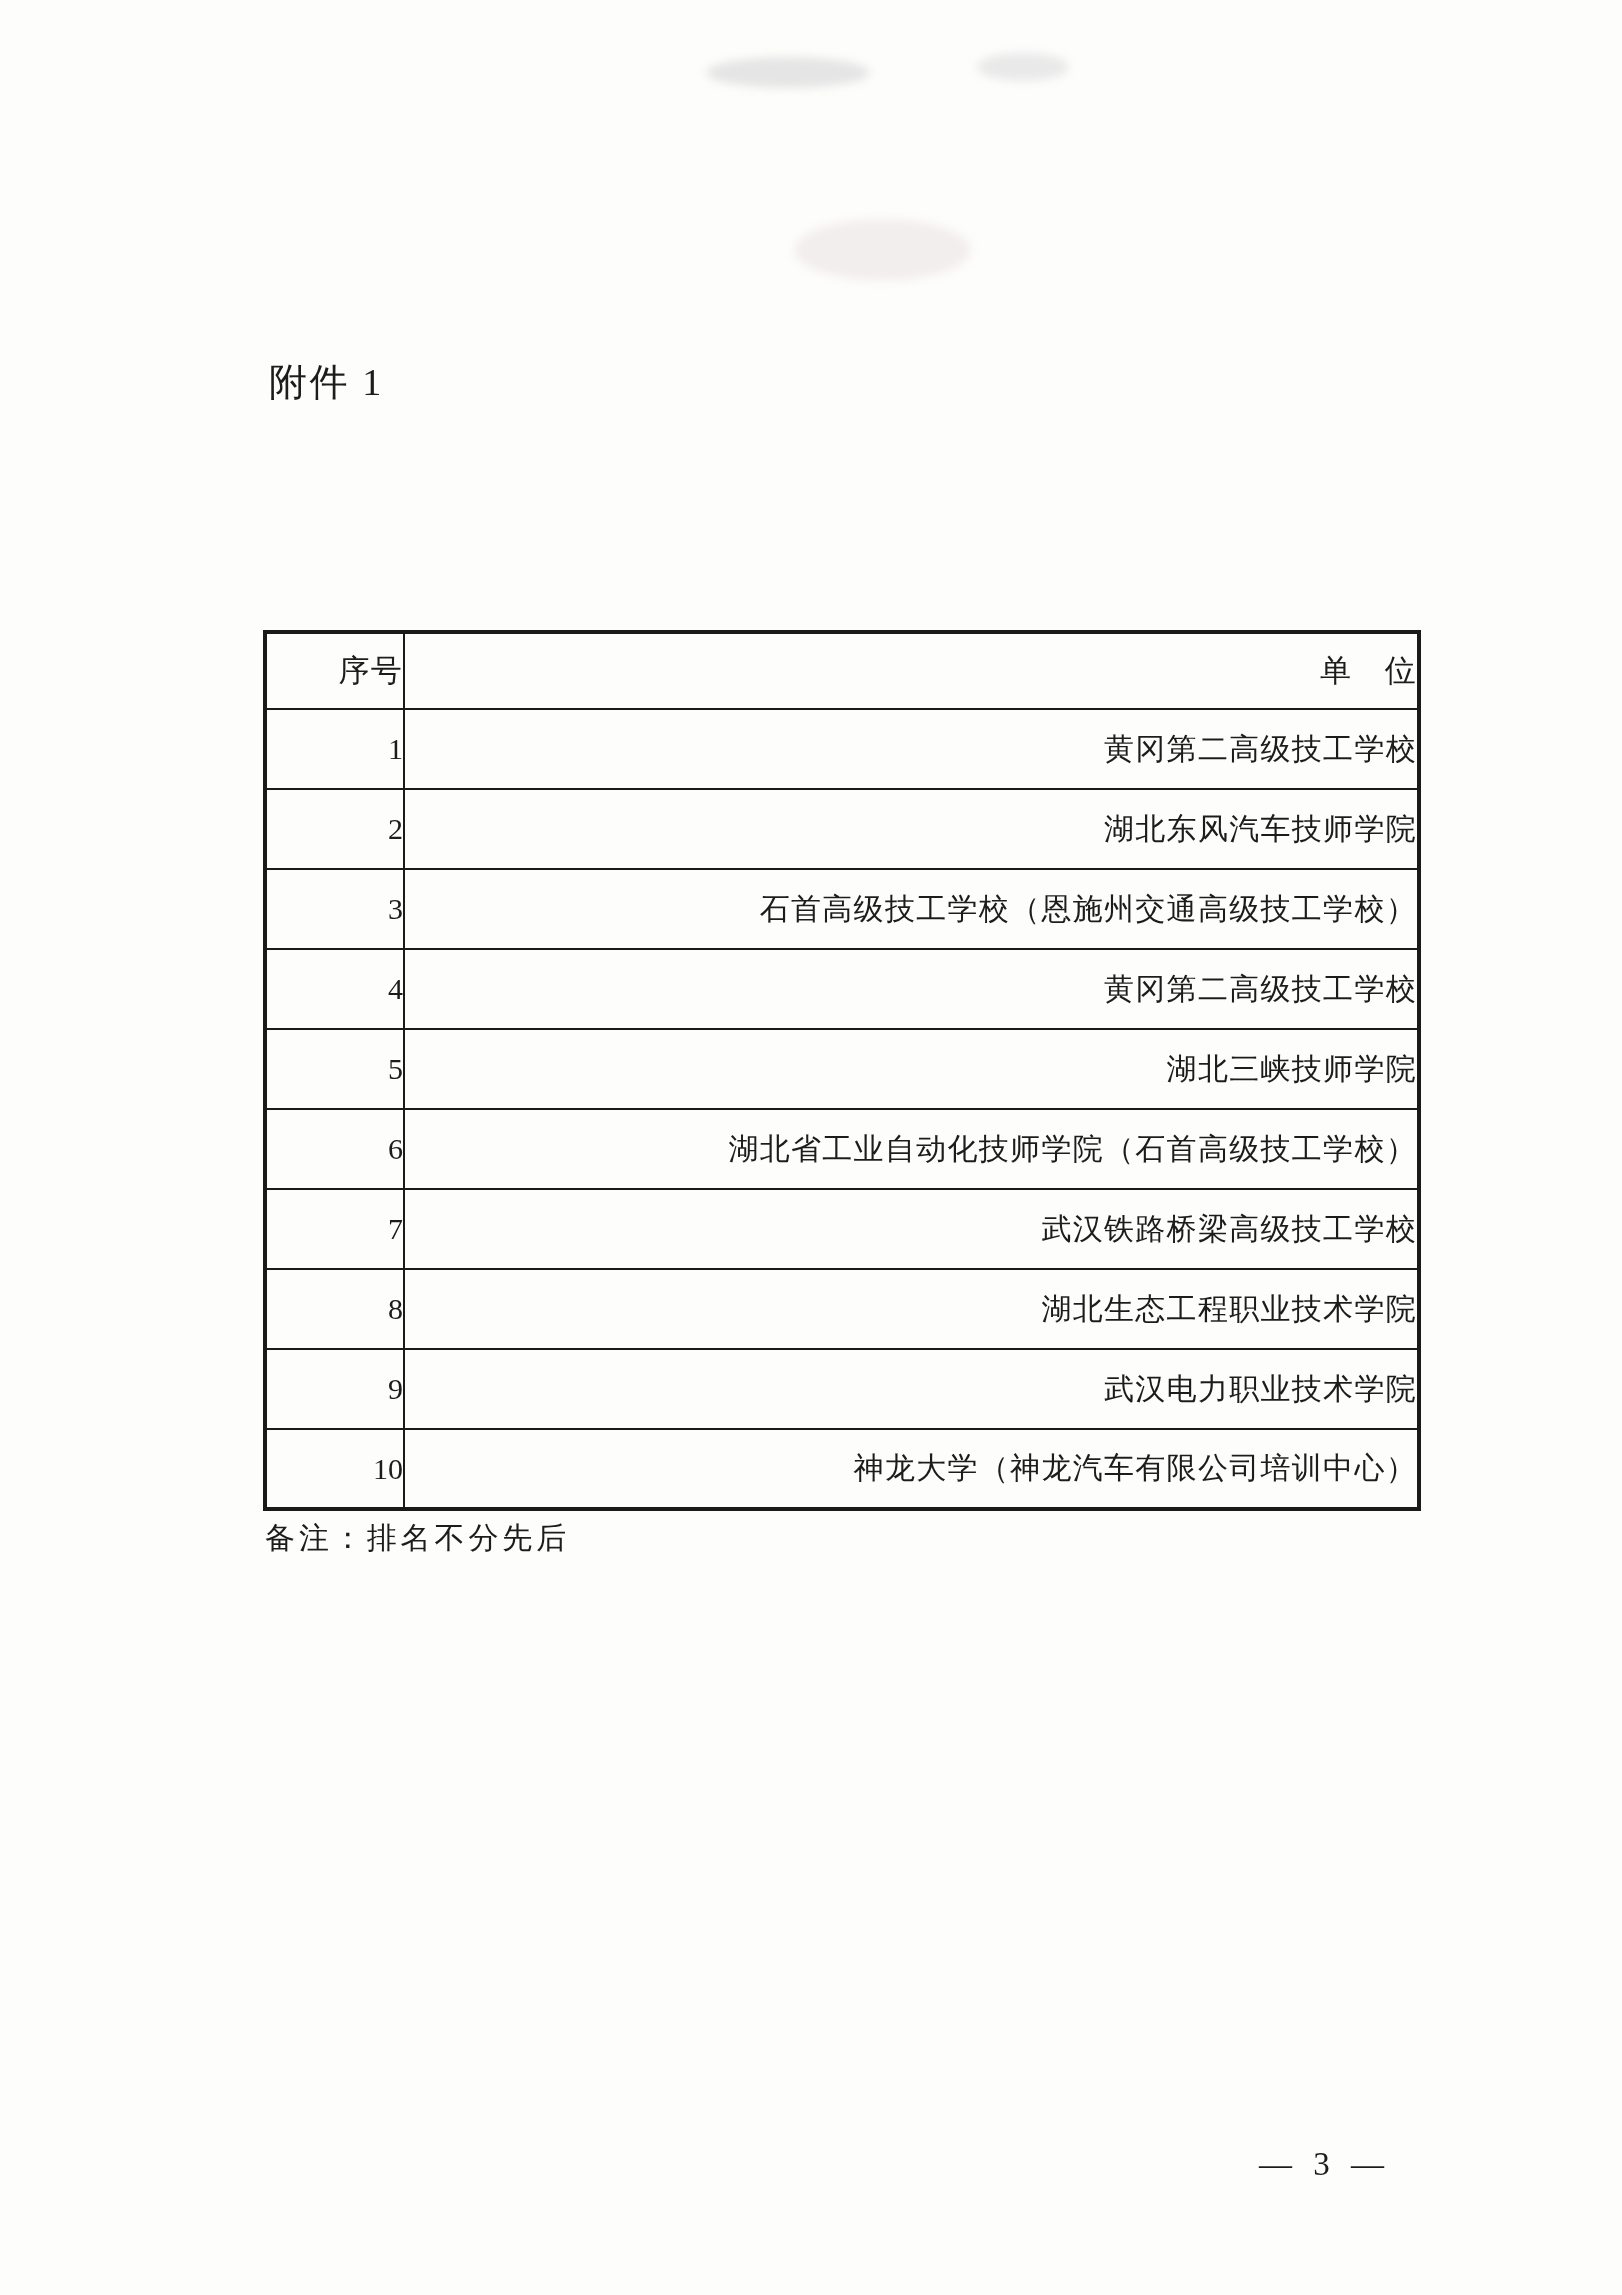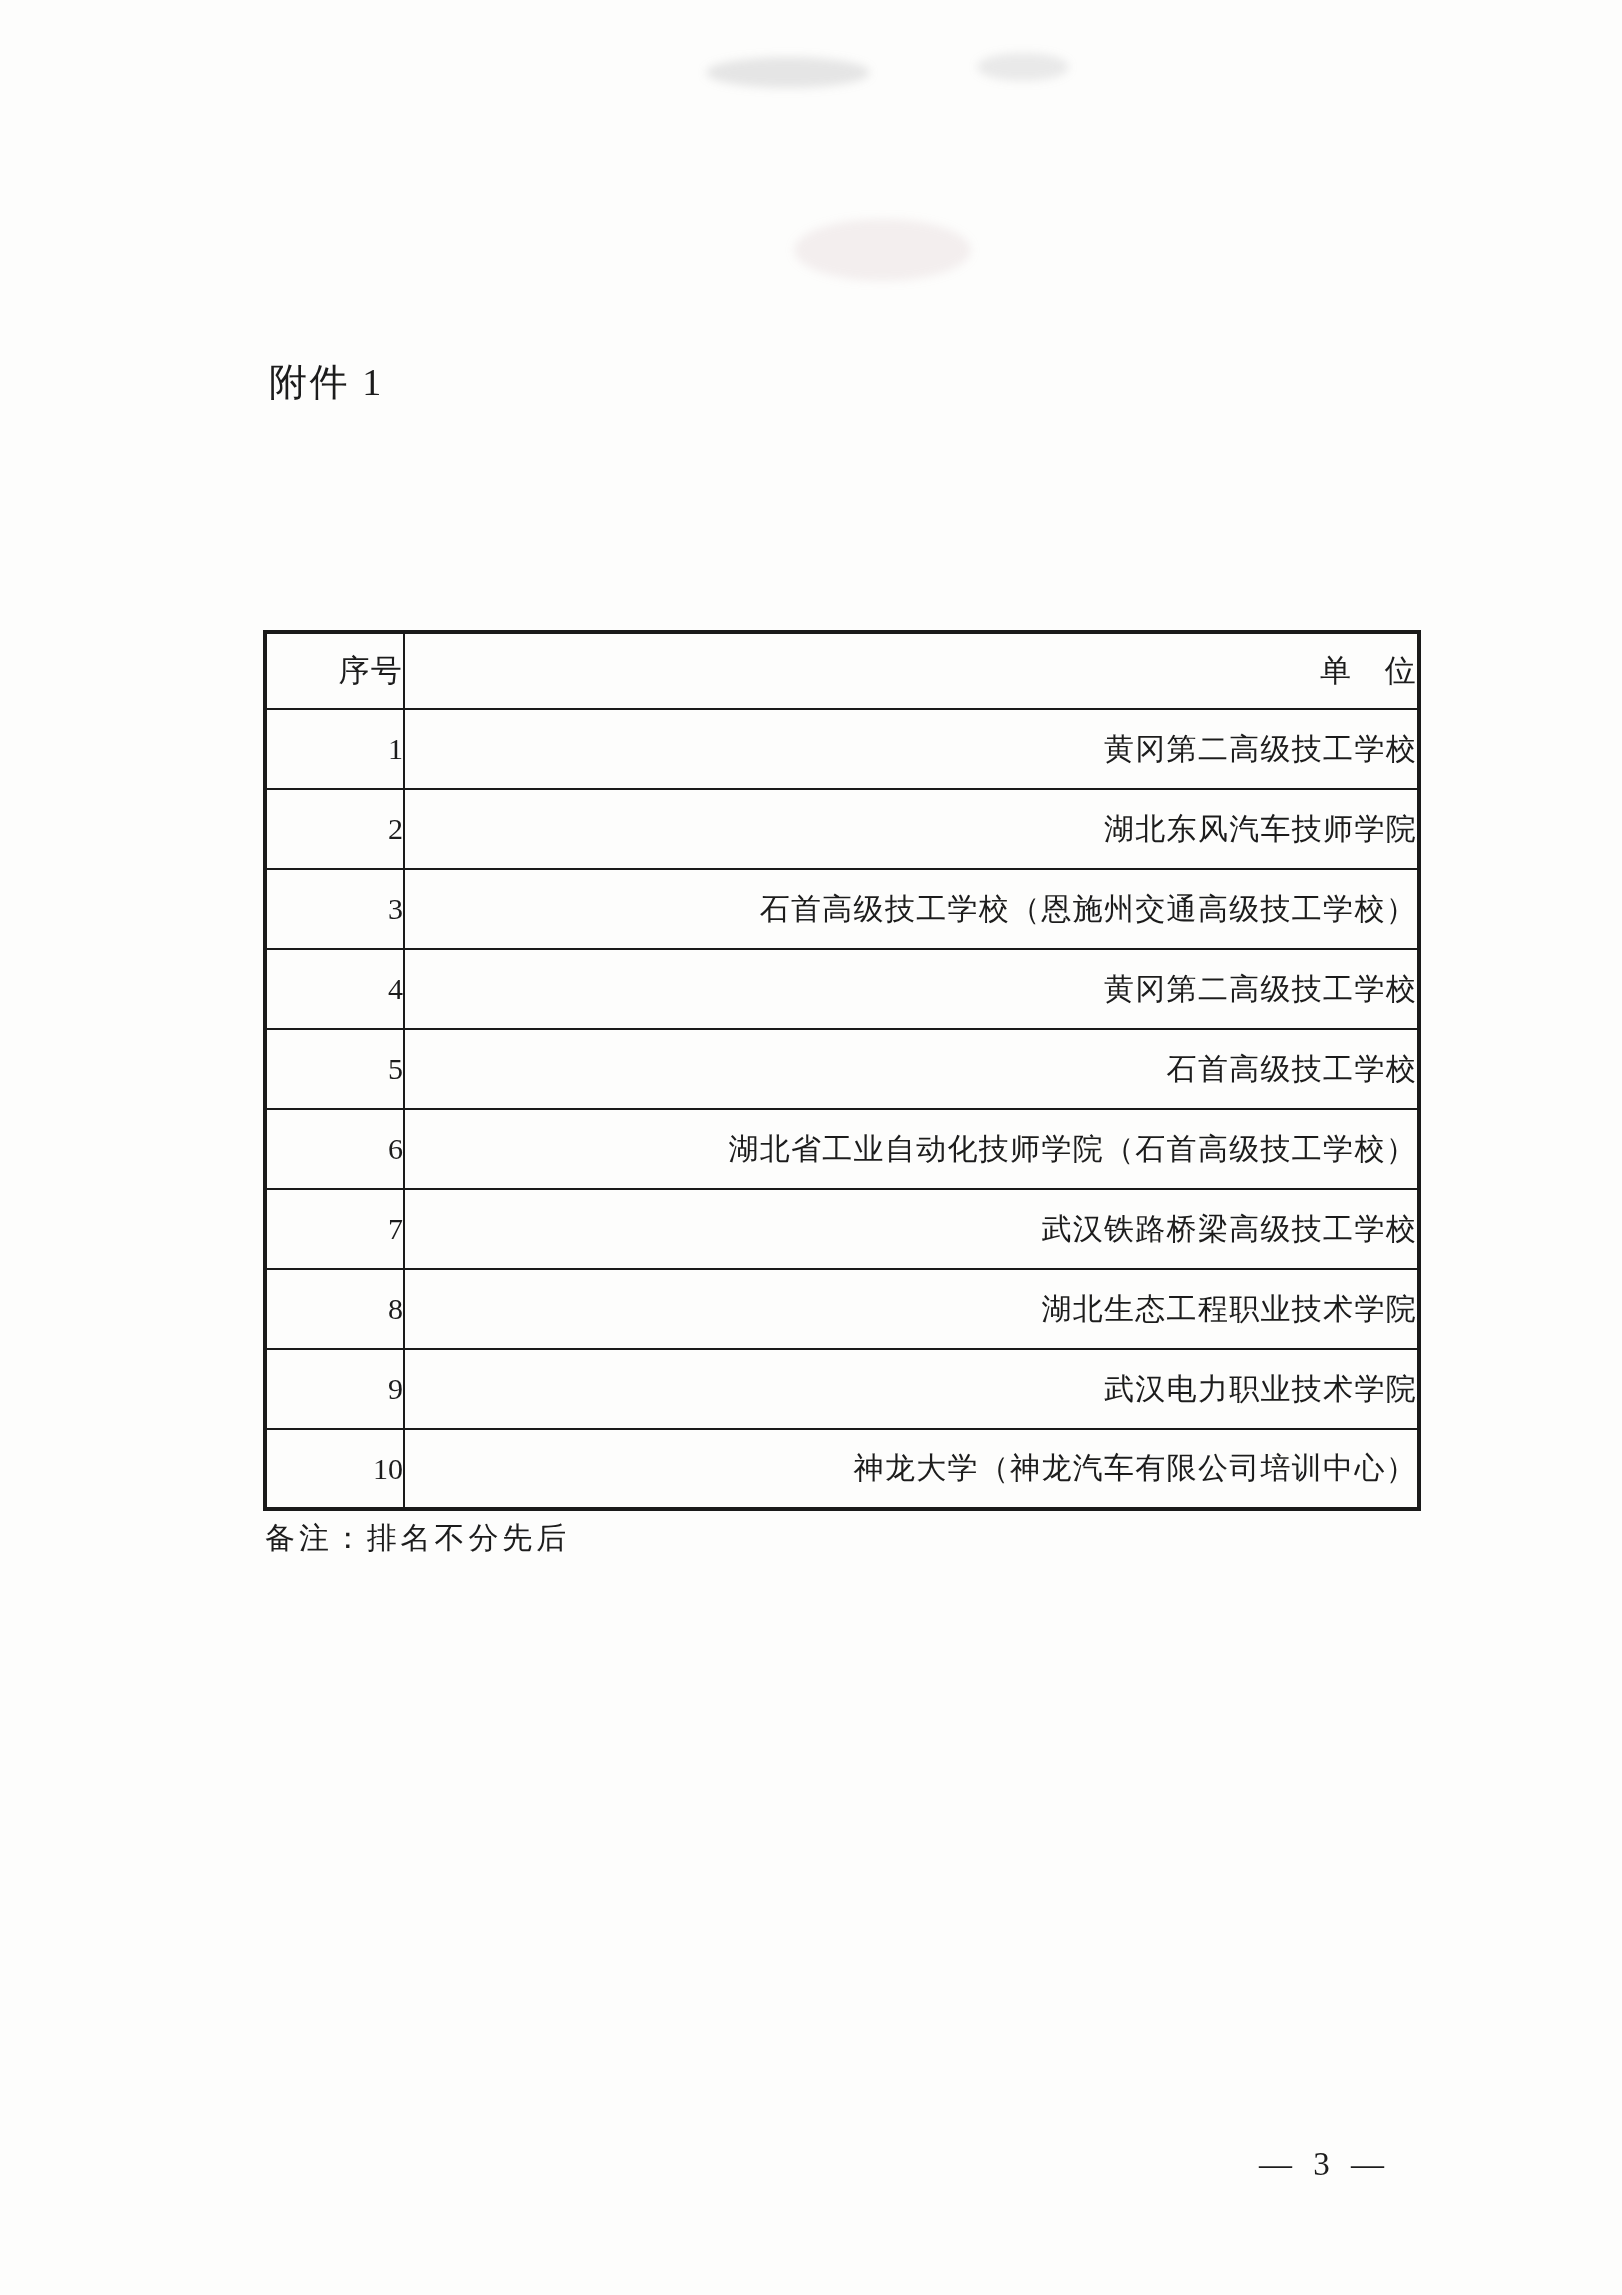--- a/index.html
+++ b/index.html
@@ -94,21 +94,21 @@
       <tr>
         <td class="col-index">3</td>
         <td class="col-unit">石首高级技工学校（恩施州交通高级技工学校）</td>
       </tr>
       <tr>
         <td class="col-index">4</td>
         <td class="col-unit">黄冈第二高级技工学校</td>
       </tr>
       <tr>
         <td class="col-index">5</td>
-        <td class="col-unit">石首高级技工学校</td>
+        <td class="col-unit">湖北三峡技师学院</td>
       </tr>
       <tr>
         <td class="col-index">6</td>
         <td class="col-unit">湖北省工业自动化技师学院（石首高级技工学校）</td>
       </tr>
       <tr>
         <td class="col-index">7</td>
         <td class="col-unit">武汉铁路桥梁高级技工学校</td>
       </tr>
       <tr>

